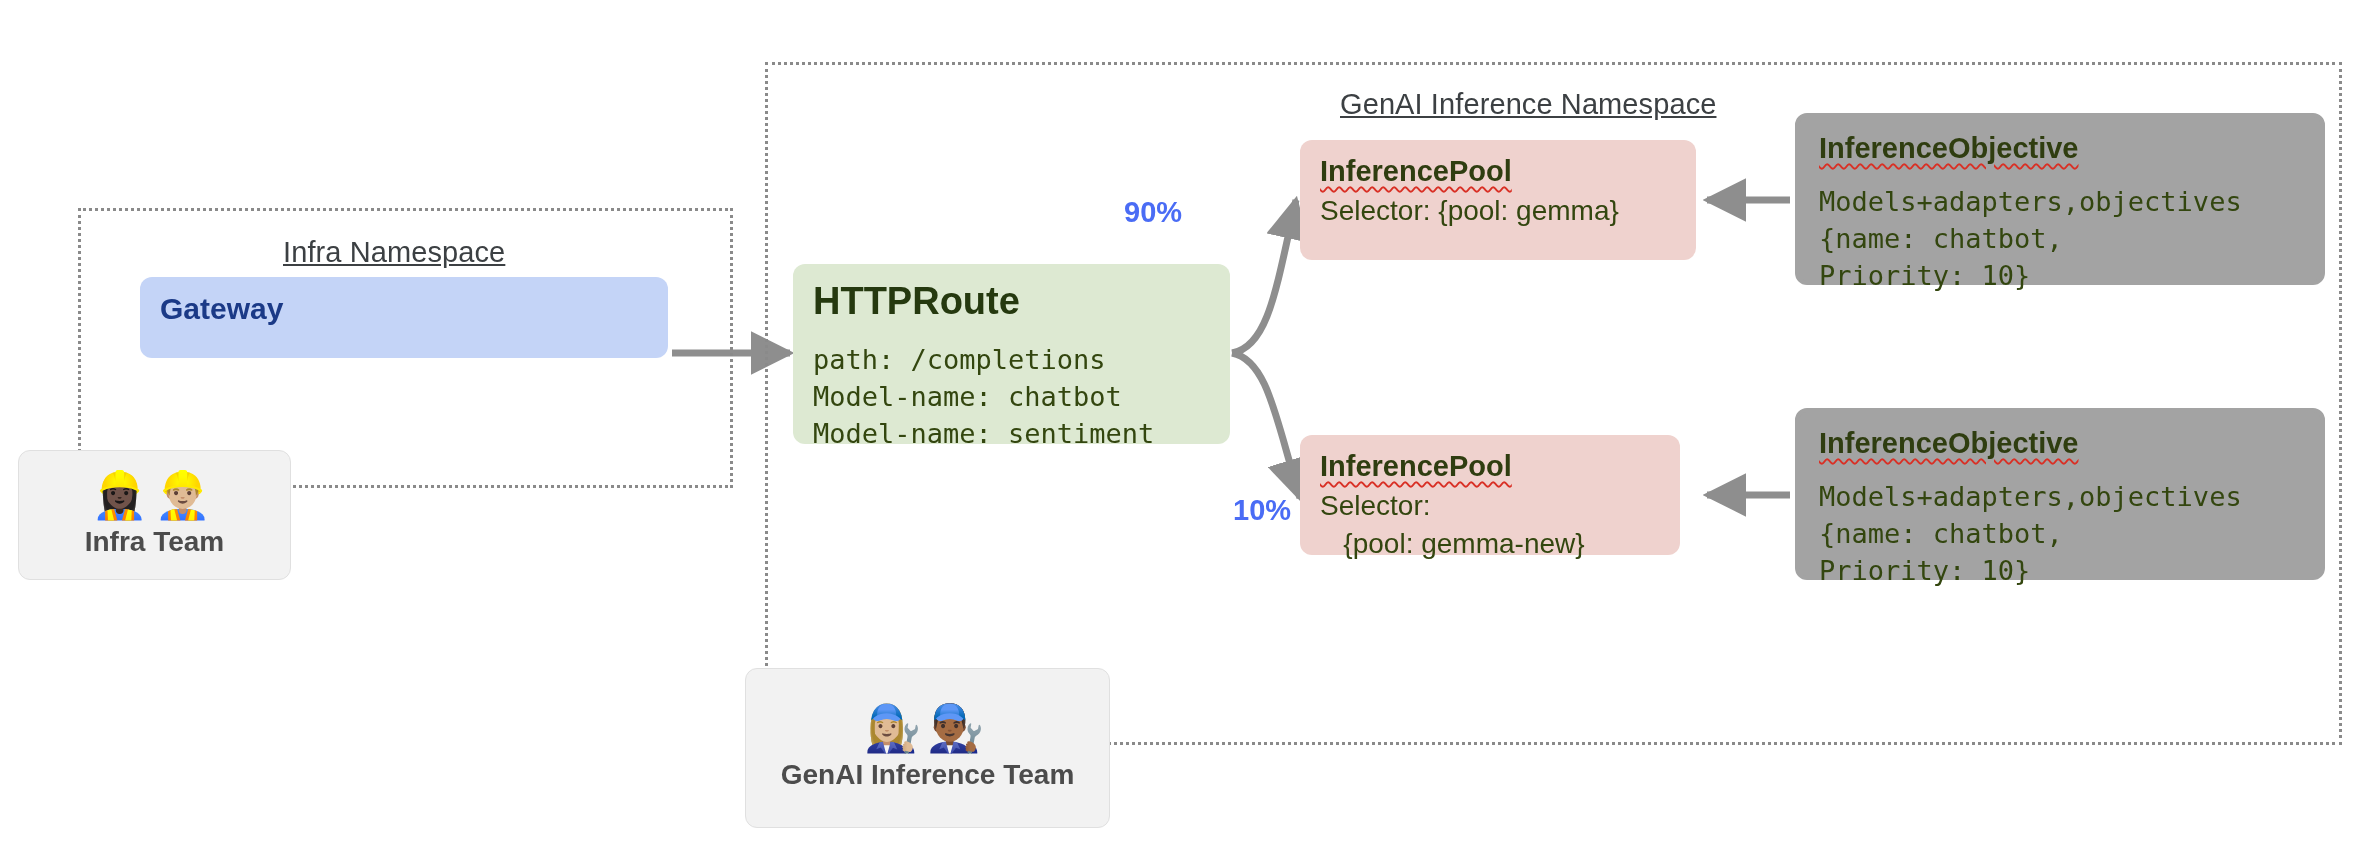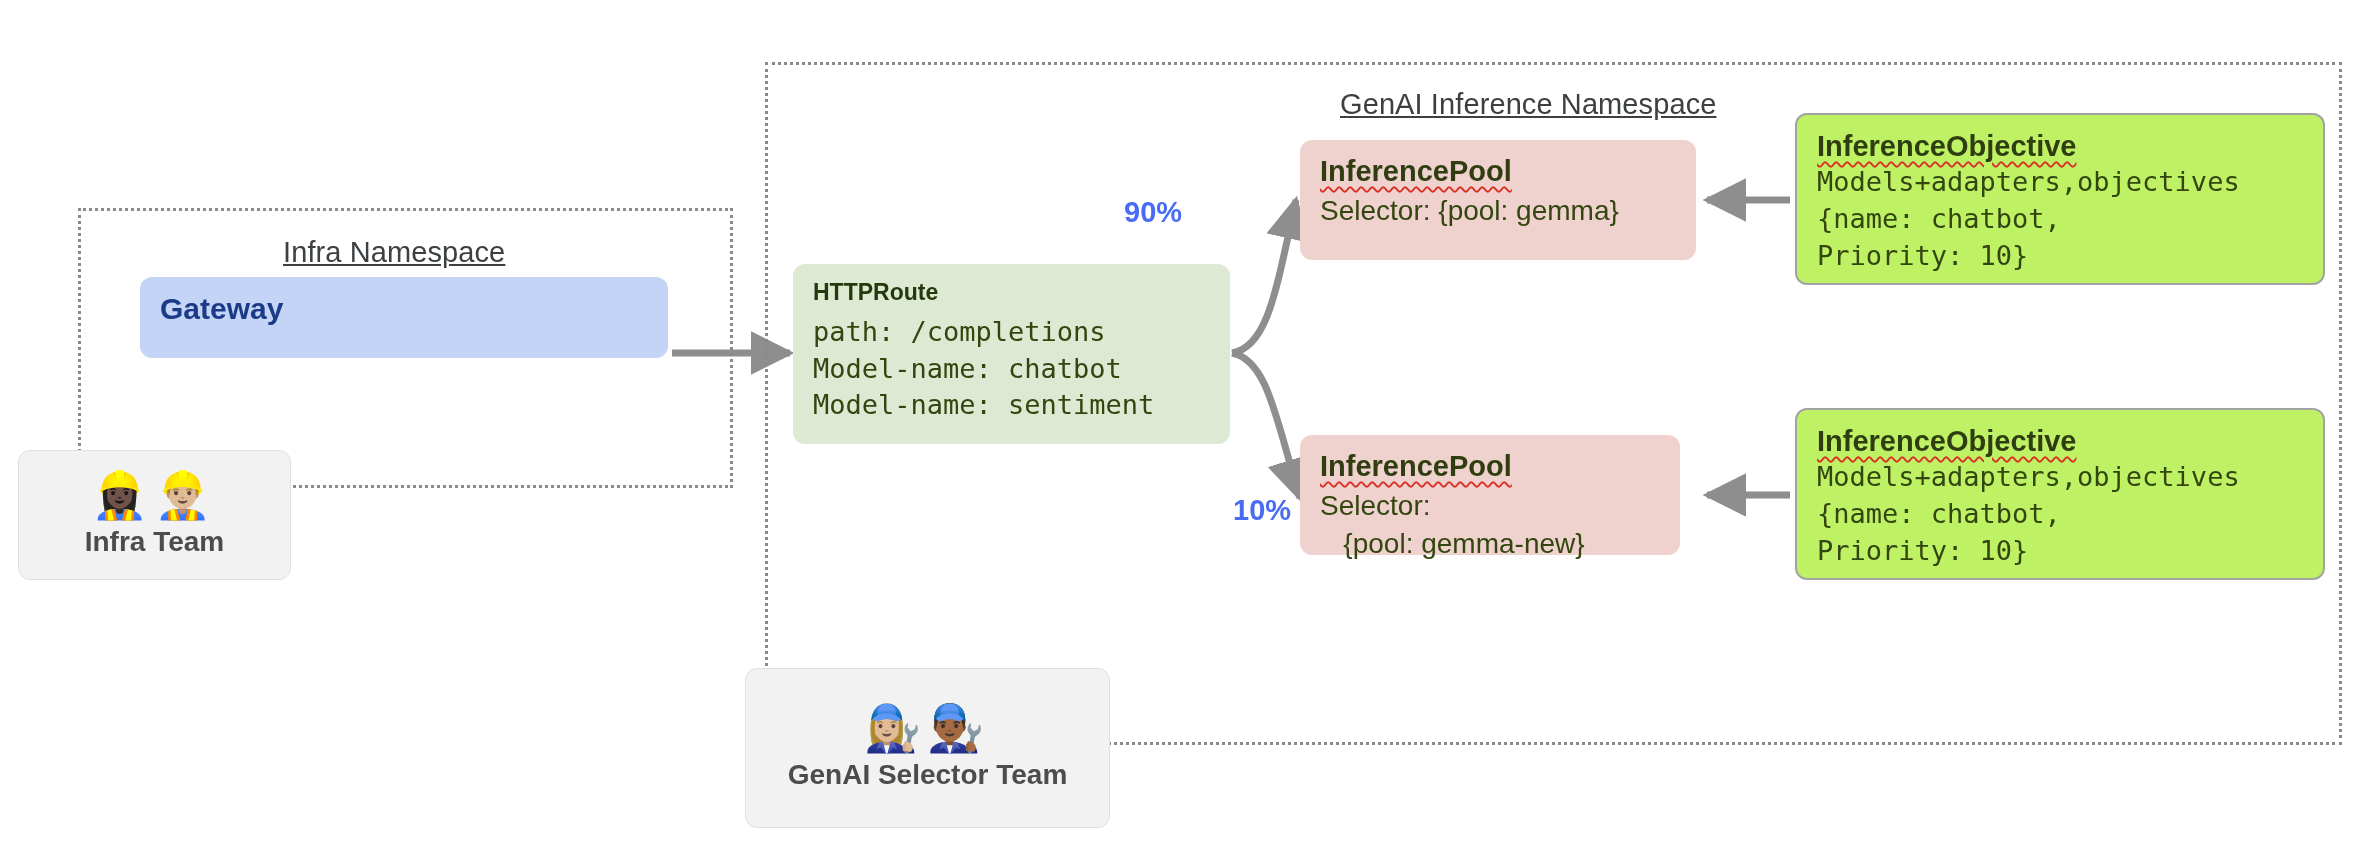--- a/index.html
+++ b/index.html
@@ -68,21 +68,21 @@
     font-family: "DejaVu Sans Mono", monospace;
     font-size: 27px;
     color: #1b3a87;
   }
 
   
   .card.route {
     background: #dde9d2;
     color: #25390f;
   }
-  .card.route .title { font-size: 23px; margin-bottom: 8px; }
+  .card.route .title { font-size: 38px; margin-bottom: 18px; }
   .card.route .body  {
     font-family: "DejaVu Sans Mono", monospace;
     font-size: 27px;
     color: #33460f;
   }
 
   
   .card.pool {
     background: #efd2ce;
     color: #2f3d10;
@@ -94,35 +94,35 @@
     text-decoration-thickness: 1.5px;
   }
   .card.pool .body {
     font-size: 28px;
     color: #33460f;
     margin-top: 3px;
   }
 
   
   .card.objective {
-    background: #bef264;
-    border: 2px solid #a3a3a3;
+    background: #a3a3a3;
+    border: 4px solid #a3a3a3;
     color: #2f3d10;
   }
   .card.objective .title {
     font-size: 29px;
     text-decoration: underline wavy #d93025;
     text-underline-offset: 5px;
     text-decoration-thickness: 1.5px;
   }
   .card.objective .body {
     font-family: "DejaVu Sans Mono", monospace;
     font-size: 27px;
     color: #33460f;
-    margin-top: 0;
+    margin-top: 18px;
   }
 
   
   .team {
     position: absolute;
     box-sizing: border-box;
     background: #f2f2f2;
     border: 1px solid #e0e0e0;
     border-radius: 12px;
     display: flex;
@@ -220,16 +220,16 @@
 
   <div class="card objective" style="left:1795px; top:408px; width:530px; height:172px;">
     <div class="title">InferenceObjective</div>
     <div class="body">Models+adapters,objectives
 {name: chatbot,
 Priority: 10}</div>
   </div>
 
   <div class="team" style="left:745px; top:668px; width:365px; height:160px;">
     <div class="emojis">👩🏼‍🔧👨🏾‍🔧</div>
-    <div class="team-label">GenAI Selector Team</div>
+    <div class="team-label">GenAI Inference Team</div>
   </div>
 
 </div>
 
 </body></html>

